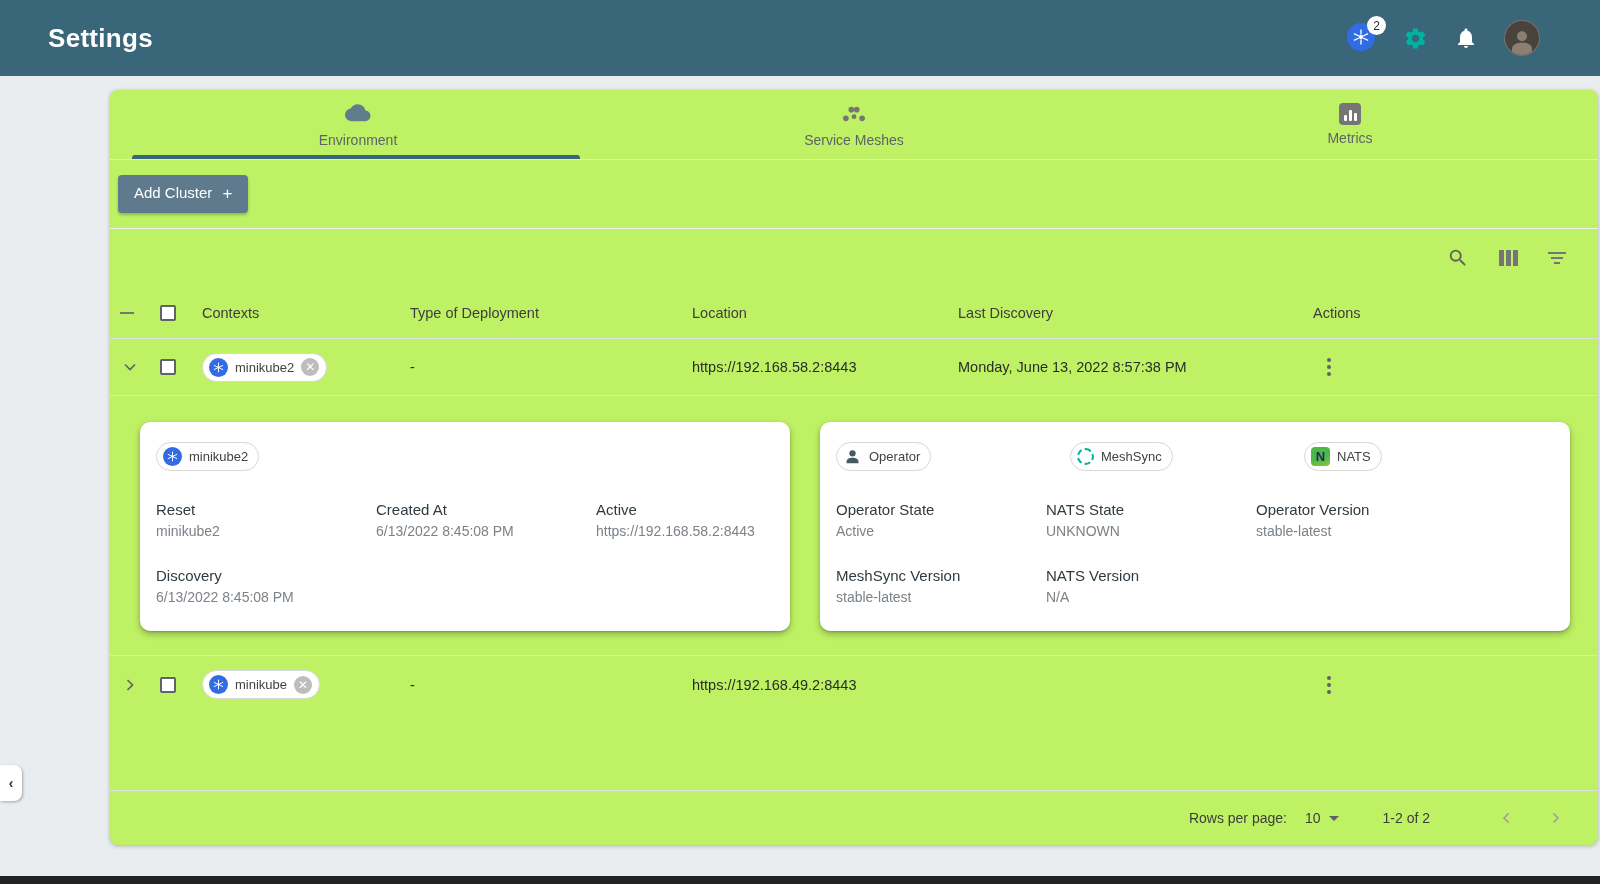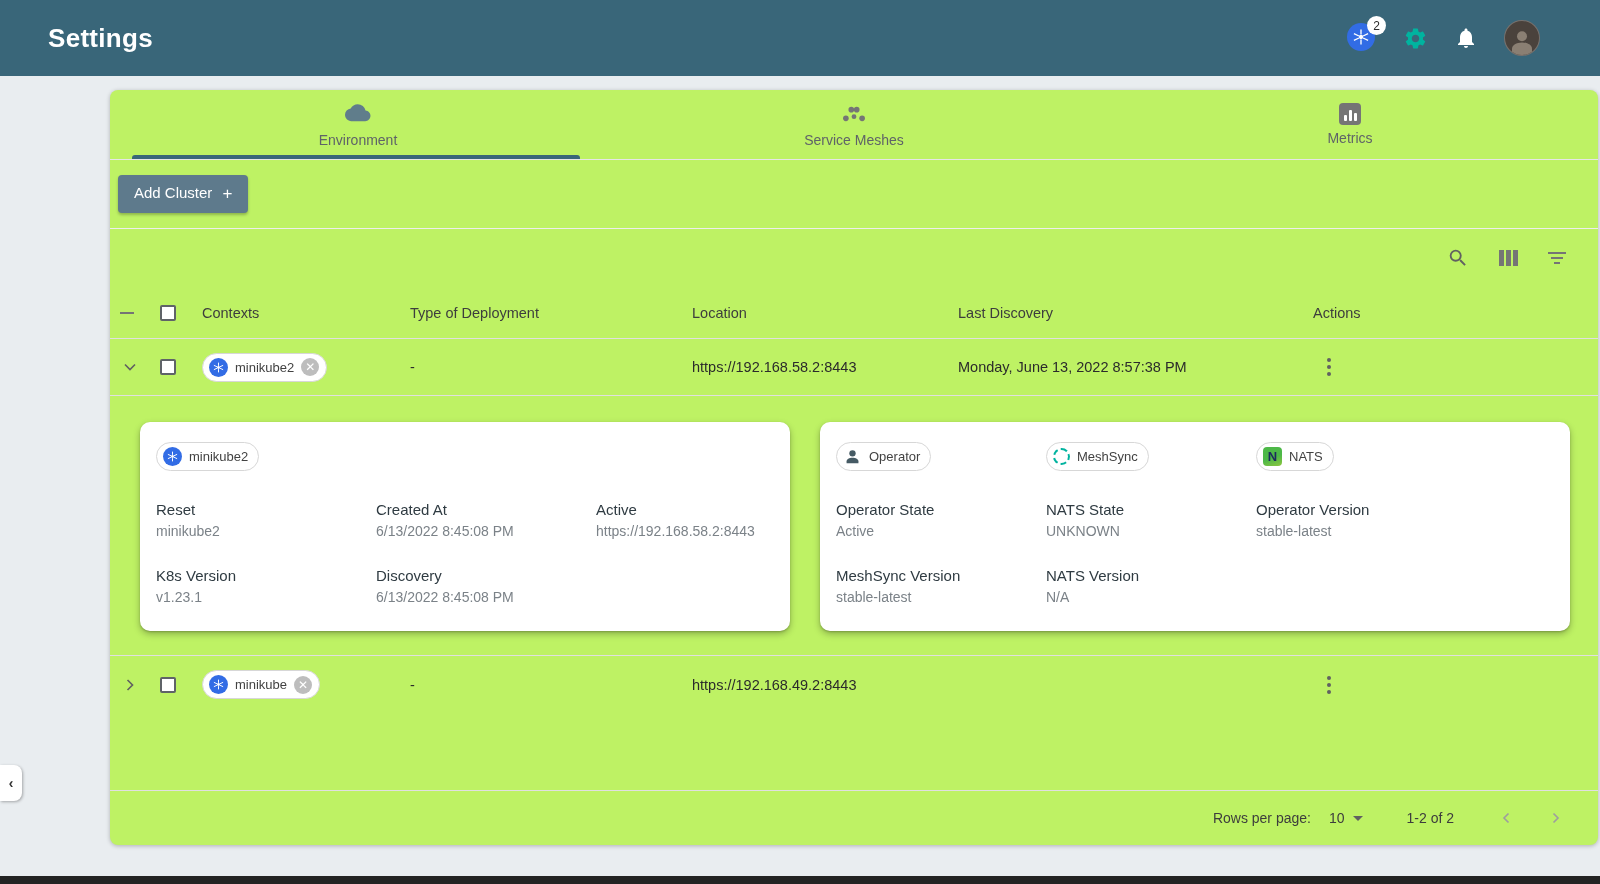--- a/index.html
+++ b/index.html
@@ -60,30 +60,30 @@
 
   
   .expand { border-bottom:1px solid #e0e0e0; padding:26px 28px 24px 30px; display:flex; gap:30px; flex:0 0 auto; }
   .icard { background:#ffffff; border-radius:10px; box-shadow:0 1px 2px rgba(0,0,0,.18), 0 3px 7px rgba(0,0,0,.28); padding:20px 16px 26px; }
   .icard.left { flex:0 0 650px; }
   .icard.right { flex:1; }
   .chiprow { display:flex; margin-bottom:30px; }
   .fields { display:grid; row-gap:28px; }
   .fields.l3 { grid-template-columns:220px 220px 1fr; }
   .fields.r3 { grid-template-columns:210px 210px 1fr; }
-  .chips3 { display:grid; grid-template-columns:210px 210px 1fr; margin-bottom:30px; }
+  .chips3 { display:grid; grid-template-columns:210px 210px 1fr; margin-bottom:30px;gap:24px; }
   .flabel { font-size:15px; color:#2f3b42; }
   .fvalue { font-size:14px; color:#7b8288; margin-top:5px; }
 
   
   .tfoot { margin-top:auto; height:55px; border-top:1px solid #e0e0e0; display:flex; align-items:center; justify-content:flex-end; padding-right:34px; font-size:14px; color:#3d3d3d; flex:0 0 auto; }
   .rpp-label { margin-right:18px; }
   .rpp-select { display:flex; align-items:center; gap:8px; cursor:pointer; margin-right:44px; }
   .caret { width:0; height:0; border-left:5px solid transparent; border-right:5px solid transparent; border-top:5px solid #616161; }
-  .range { margin-right:44px; }
+  .range { margin-right:68px; }
   .pnav { display:flex; gap:30px; }
   .pnav svg { cursor:pointer; }
 
   
   .collapse-tab { position:absolute; left:0; top:689px; width:22px; height:36px; background:#ffffff; border-radius:0 8px 8px 0; box-shadow:1px 1px 3px rgba(0,0,0,.3); display:flex; align-items:center; justify-content:center; font-size:14px; font-weight:bold; color:#333333; cursor:pointer; }
 
   .bottom-strip { height:8px; background:#232323; flex:0 0 auto; }
 </style>
 </head>
 <body>
@@ -257,24 +257,20 @@
           </div>
           <div class="field">
             <div class="flabel">Created At</div>
             <div class="fvalue">6/13/2022 8:45:08 PM</div>
           </div>
           <div class="field">
             <div class="flabel">Active</div>
             <div class="fvalue">https://192.168.58.2:8443</div>
           </div>
           <div class="field">
-            <div class="flabel">K8s Version</div>
-            <div class="fvalue">v1.23.1</div>
-          </div>
-          <div class="field">
             <div class="flabel">Discovery</div>
             <div class="fvalue">6/13/2022 8:45:08 PM</div>
           </div>
           <div></div>
         </div>
       </div>
 
       <div class="icard right">
         <div class="chips3">
           <div><span class="chip">

